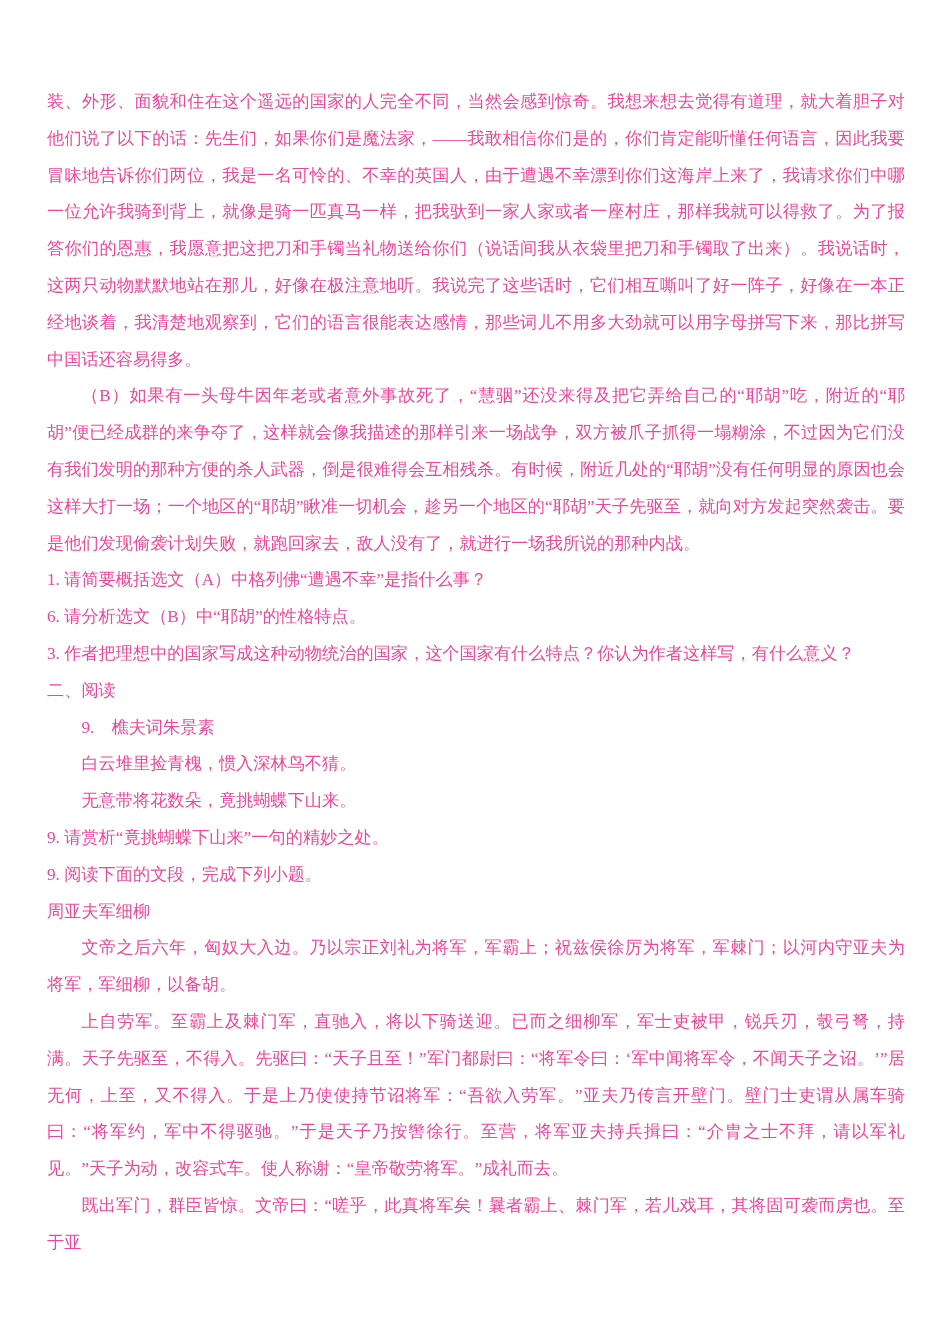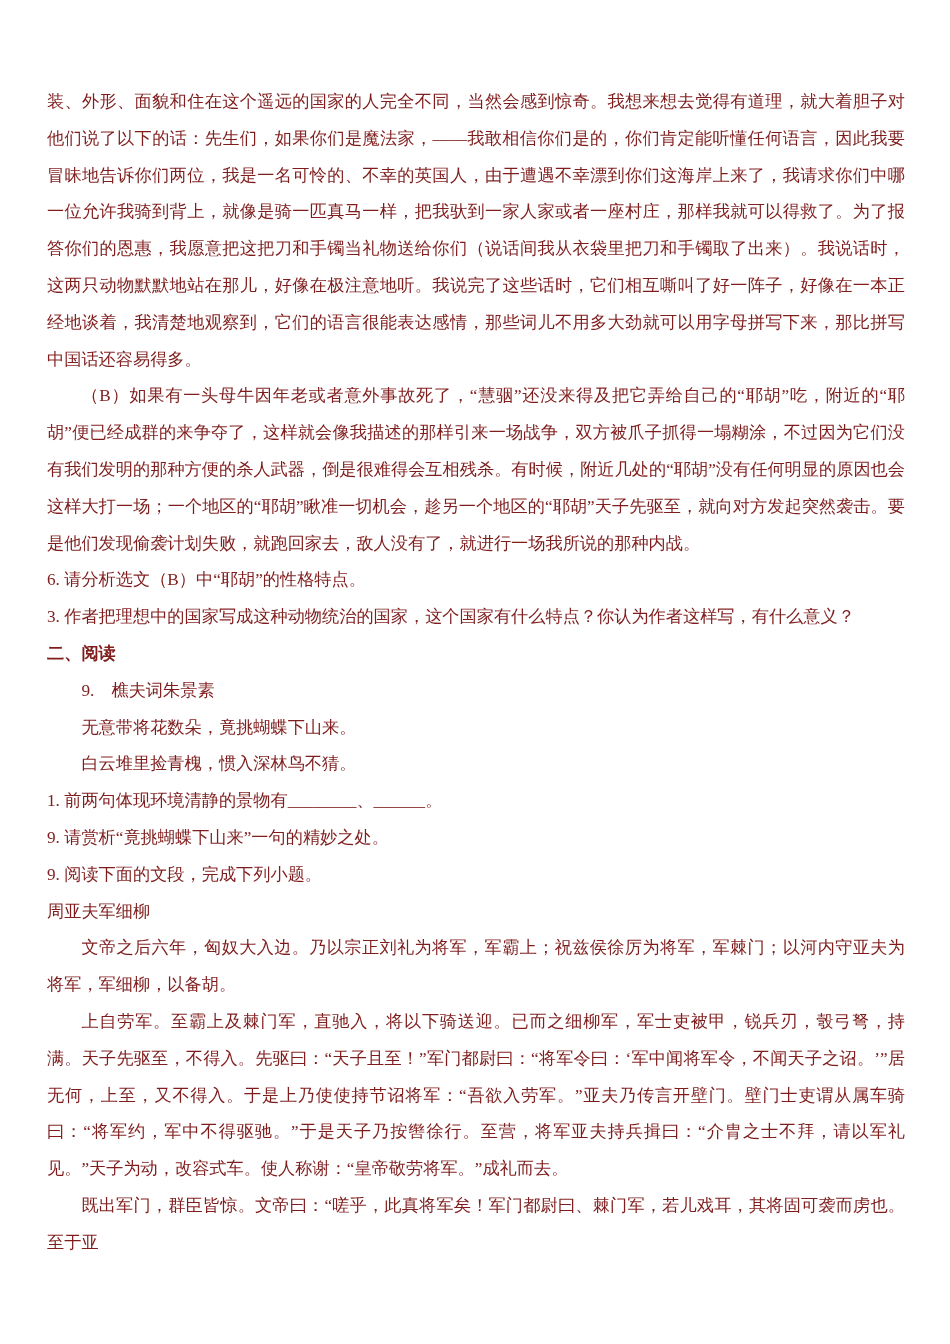--- a/index.html
+++ b/index.html
@@ -7,60 +7,60 @@
   .page {
     position: relative;
     width: 950px;
     height: 1344px;
     margin: 0 auto;
     background: #ffffff;
     padding: 84px 45px 0 47px;
     font-family: "Liberation Serif", "DejaVu Serif", serif;
     font-size: 17.2px;
     line-height: 36.8px;
-    color: #7f1d1d;
+    color: #ec4899;
     overflow: hidden;
   }
   p { margin: 0; }
   .jp  { text-align: justify; text-justify: inter-ideograph; }
   .ind { text-indent: 2em; }
   .q   { text-align: left; }
   .kai { }
-  .sec { font-weight: bold; }
+  .sec { font-weight: normal; }
 </style>
 </head>
 <body>
 
 <div class="page">
 
   <p class="jp">装、外形、面貌和住在这个遥远的国家的人完全不同，当然会感到惊奇。我想来想去觉得有道理，就大着胆子对他们说了以下的话：先生们，如果你们是魔法家，——我敢相信你们是的，你们肯定能听懂任何语言，因此我要冒昧地告诉你们两位，我是一名可怜的、不幸的英国人，由于遭遇不幸漂到你们这海岸上来了，我请求你们中哪一位允许我骑到背上，就像是骑一匹真马一样，把我驮到一家人家或者一座村庄，那样我就可以得救了。为了报答你们的恩惠，我愿意把这把刀和手镯当礼物送给你们（说话间我从衣袋里把刀和手镯取了出来）。我说话时，这两只动物默默地站在那儿，好像在极注意地听。我说完了这些话时，它们相互嘶叫了好一阵子，好像在一本正经地谈着，我清楚地观察到，它们的语言很能表达感情，那些词儿不用多大劲就可以用字母拼写下来，那比拼写中国话还容易得多。</p>
 
   <p class="jp ind">（B）如果有一头母牛因年老或者意外事故死了，“慧骃”还没来得及把它弄给自己的“耶胡”吃，附近的“耶胡”便已经成群的来争夺了，这样就会像我描述的那样引来一场战争，双方被爪子抓得一塌糊涂，不过因为它们没有我们发明的那种方便的杀人武器，倒是很难得会互相残杀。有时候，附近几处的“耶胡”没有任何明显的原因也会这样大打一场；一个地区的“耶胡”瞅准一切机会，趁另一个地区的“耶胡”天子先驱至，就向对方发起突然袭击。要是他们发现偷袭计划失败，就跑回家去，敌人没有了，就进行一场我所说的那种内战。</p>
 
+  <p class="q">1. 请简要概括选文（A）中格列佛“遭遇不幸”是指什么事？</p>
 
   <p class="q">6. 请分析选文（B）中“耶胡”的性格特点。</p>
 
   <p class="q">3. 作者把理想中的国家写成这种动物统治的国家，这个国家有什么特点？你认为作者这样写，有什么意义？</p>
 
   <p class="q sec">二、阅读</p>
 
   <p class="q ind kai">9.　樵夫词朱景素</p>
 
+  <p class="q ind kai">白云堆里捡青槐，惯入深林鸟不猜。</p>
+
   <p class="q ind kai">无意带将花数朵，竟挑蝴蝶下山来。</p>
 
-  <p class="q ind kai">白云堆里捡青槐，惯入深林鸟不猜。</p>
-
-  <p class="q">1. 前两句体现环境清静的景物有________、______。</p>
 
   <p class="q">9. 请赏析“竟挑蝴蝶下山来”一句的精妙之处。</p>
 
   <p class="q">9. 阅读下面的文段，完成下列小题。</p>
 
   <p class="q kai">周亚夫军细柳</p>
 
 
   <p class="jp ind">文帝之后六年，匈奴大入边。乃以宗正刘礼为将军，军霸上；祝兹侯徐厉为将军，军棘门；以河内守亚夫为将军，军细柳，以备胡。</p>
 
   <p class="jp ind">上自劳军。至霸上及棘门军，直驰入，将以下骑送迎。已而之细柳军，军士吏被甲，锐兵刃，彀弓弩，持满。天子先驱至，不得入。先驱曰：“天子且至！”军门都尉曰：“将军令曰：‘军中闻将军令，不闻天子之诏。’”居无何，上至，又不得入。于是上乃使使持节诏将军：“吾欲入劳军。”亚夫乃传言开壁门。壁门士吏谓从属车骑曰：“将军约，军中不得驱驰。”于是天子乃按辔徐行。至营，将军亚夫持兵揖曰：“介胄之士不拜，请以军礼见。”天子为动，改容式车。使人称谢：“皇帝敬劳将军。”成礼而去。</p>
 
-  <p class="jp ind">既出军门，群臣皆惊。文帝曰：“嗟乎，此真将军矣！军门都尉曰、棘门军，若儿戏耳，其将固可袭而虏也。至于亚</p>
+  <p class="jp ind">既出军门，群臣皆惊。文帝曰：“嗟乎，此真将军矣！曩者霸上、棘门军，若儿戏耳，其将固可袭而虏也。至于亚</p>
 
 </div>
 
 </body></html>

